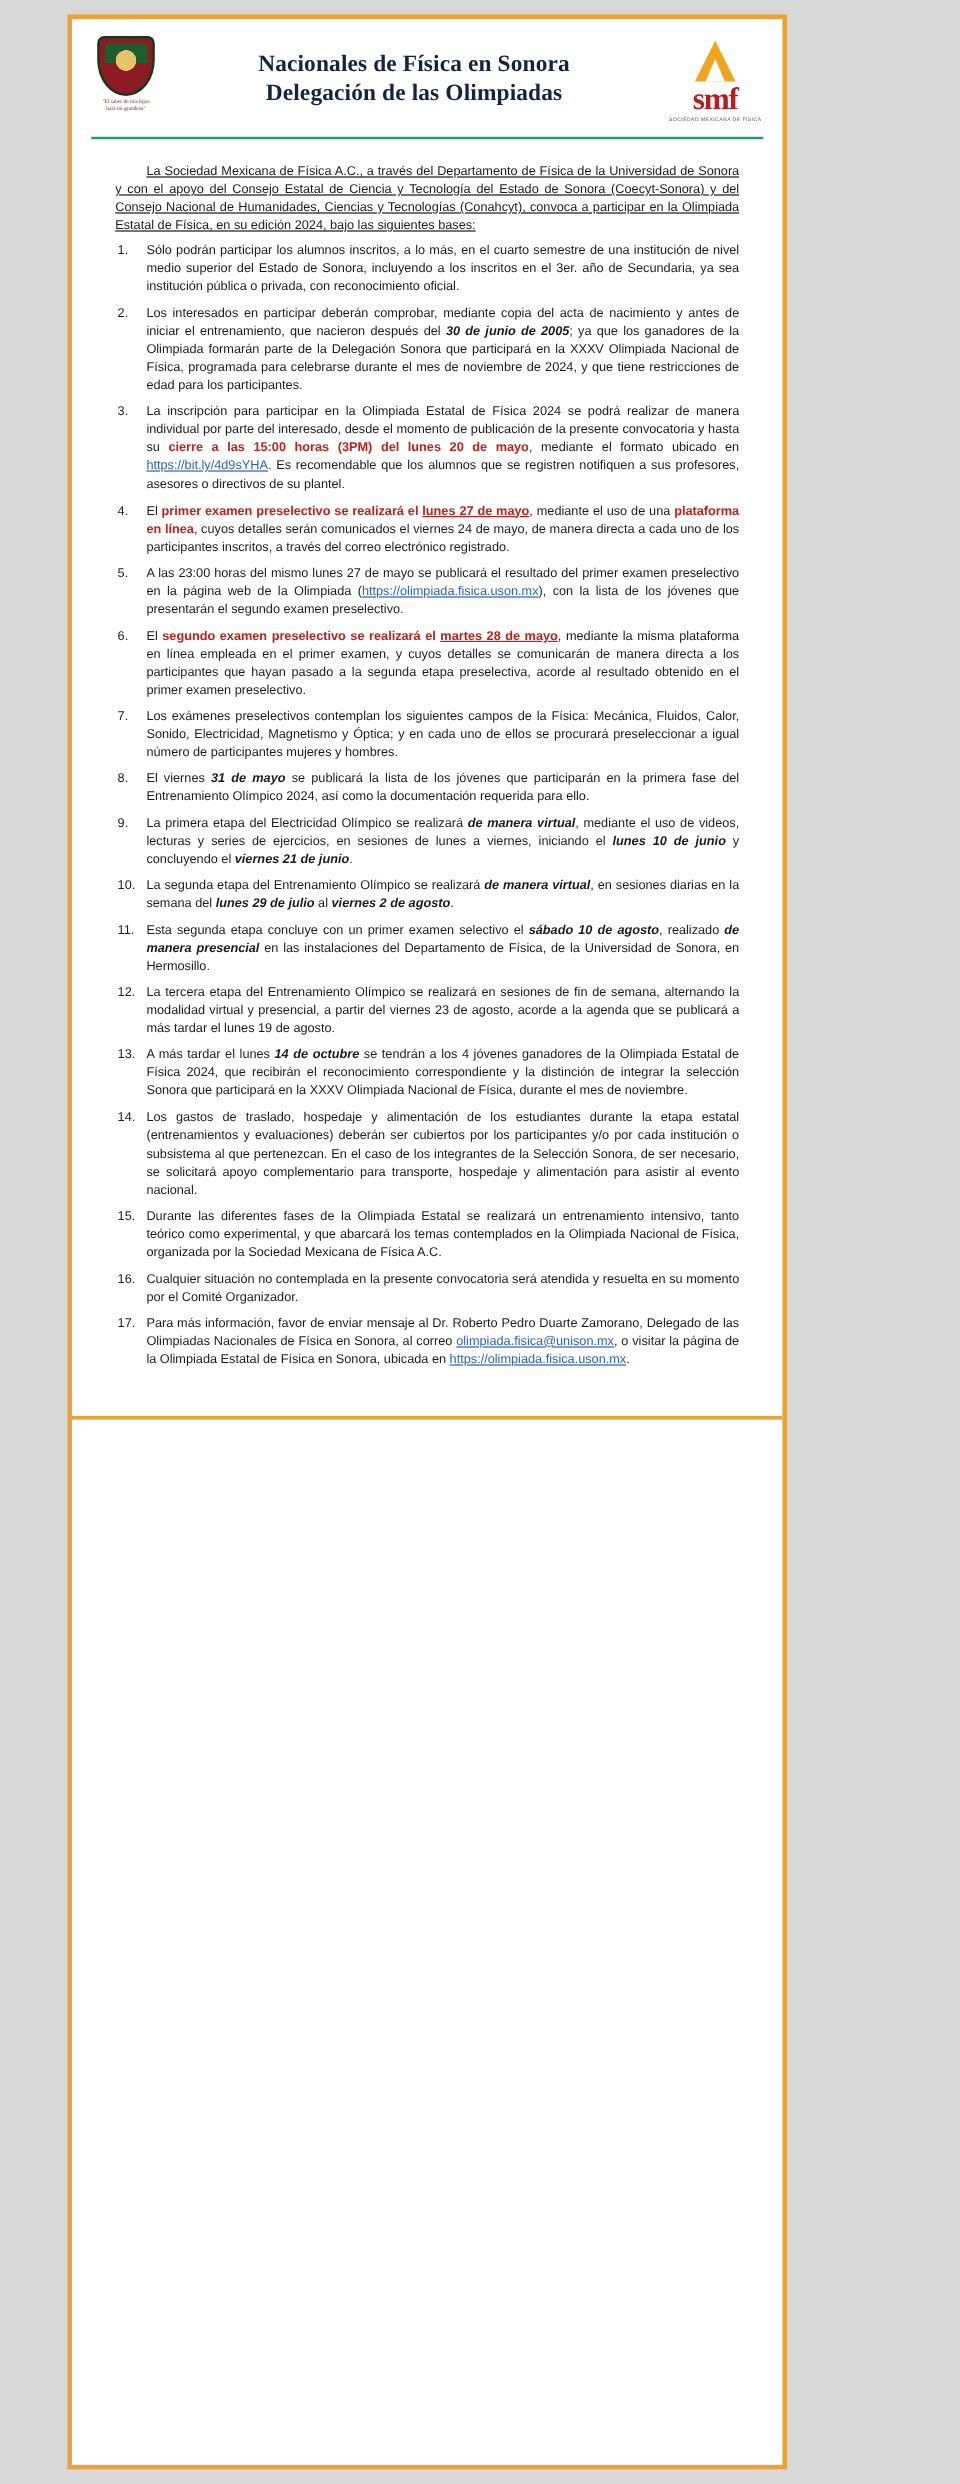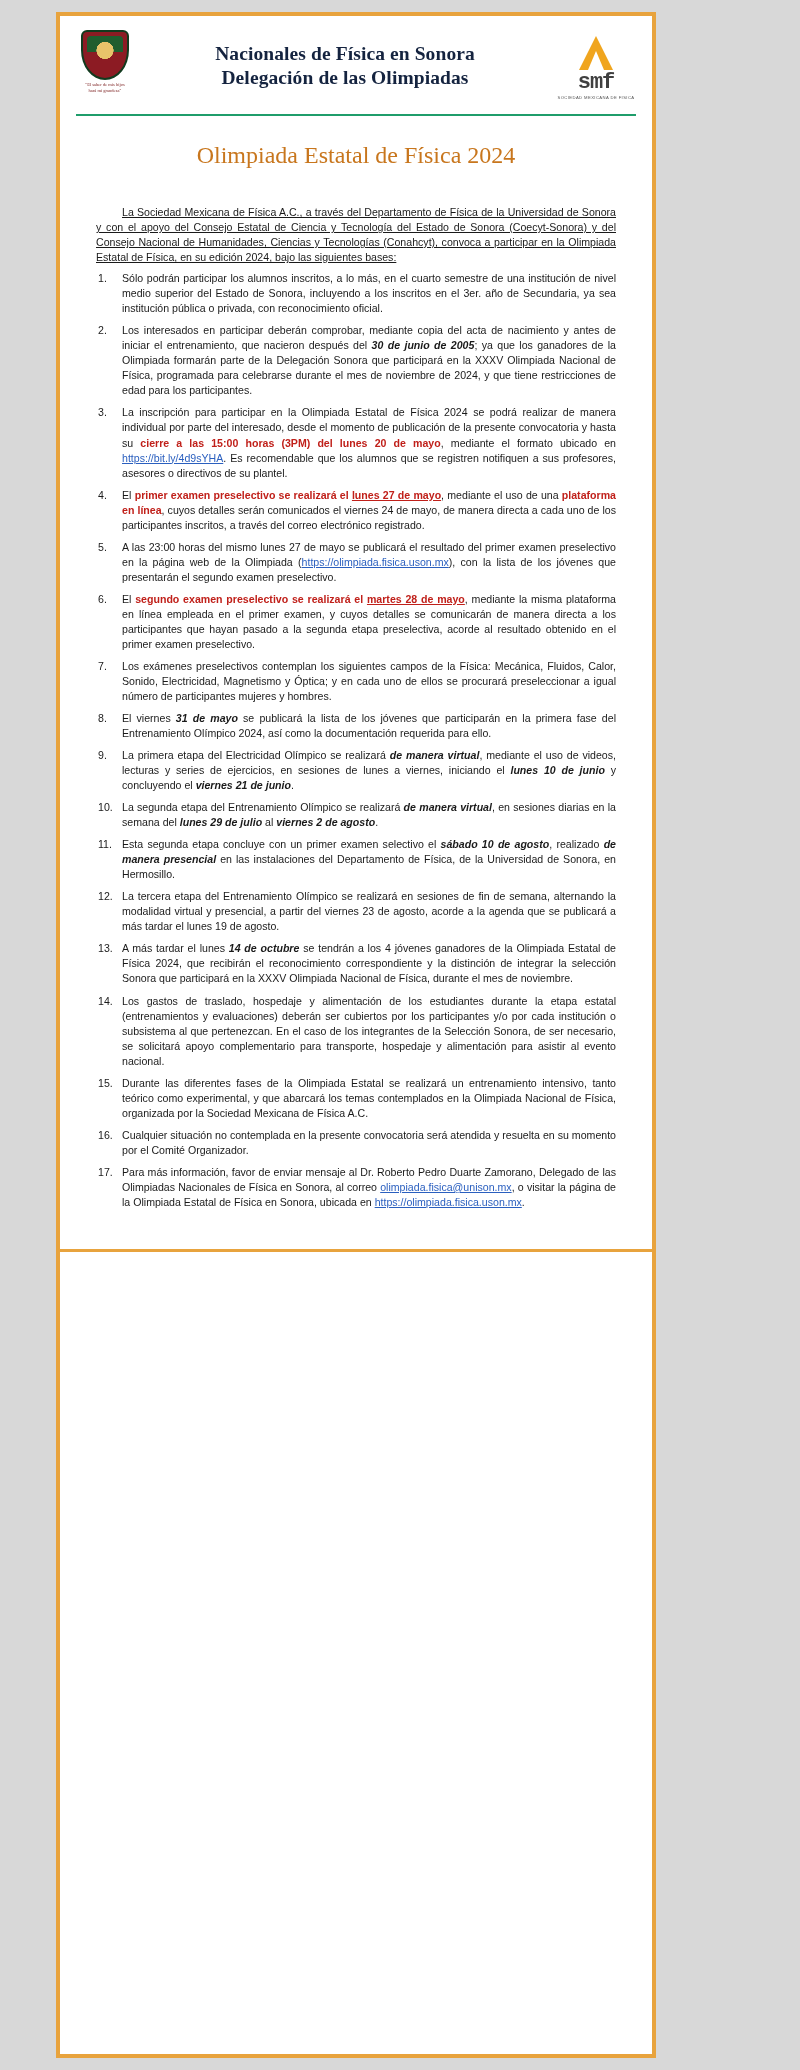--- a/index.html
+++ b/index.html
@@ -98,24 +98,24 @@
     position: absolute;
     left: 50%;
     transform: translateX(-50%);
     bottom: 2px;
     width: 0; height: 0;
     border-left: 8px solid transparent;
     border-right: 8px solid transparent;
     border-bottom: 19px solid #ffffff;
   }
   .smf-text {
-    font-family: Liberation Mono, monospace;
+    font-family: Liberation Serif, serif;
     font-weight: bold;
-    font-size: 22px;
-    color: #404040;
+    font-size: 26px;
+    color: #b91c1c;
     line-height: 1;
     letter-spacing: -1px;
   }
   .smf-sub {
     font-size: 4.2px;
     color: #555;
     letter-spacing: .4px;
     margin-top: 1px;
   }
   .rule {
@@ -206,21 +206,20 @@
         <div class="flame"></div>
         <div class="flame-in"></div>
       </div>
       <div class="smf-text">smf</div>
       <div class="smf-sub">SOCIEDAD MEXICANA DE FÍSICA</div>
     </div>
   </div>
 
   <div class="rule"></div>
 
-  <h1 class="doc-title">Olimpiada Estatal de Física 2024</h1>
 
   <div class="content">
     <p class="intro">La Sociedad Mexicana de Física A.C., a través del Departamento de Física de la Universidad de Sonora y con el apoyo del Consejo Estatal de Ciencia y Tecnología del Estado de Sonora (Coecyt-Sonora) y del Consejo Nacional de Humanidades, Ciencias y Tecnologías (Conahcyt), convoca a participar en la Olimpiada Estatal de Física, en su edición 2024, bajo las siguientes bases:</p>
     <ol class="items" id="bases-list">
         <li><span>Sólo podrán participar los alumnos inscritos, a lo más, en el cuarto semestre de una institución de nivel medio superior del Estado de Sonora, incluyendo a los inscritos en el 3er. año de Secundaria, ya sea institución pública o privada, con reconocimiento oficial.</span></li>
         <li><span>Los interesados en participar deberán comprobar, mediante copia del acta de nacimiento y antes de iniciar el entrenamiento, que nacieron después del </span><b>30 de junio de 2005</b><span>; ya que los ganadores de la Olimpiada formarán parte de la Delegación Sonora que participará en la XXXV Olimpiada Nacional de Física, programada para celebrarse durante el mes de noviembre de 2024, y que tiene restricciones de edad para los participantes.</span></li>
         <li><span>La inscripción para participar en la Olimpiada Estatal de Física 2024 se podrá realizar de manera individual por parte del interesado, desde el momento de publicación de la presente convocatoria y hasta su </span><span class="red">cierre a las 15:00 horas (3PM) del lunes 20 de mayo</span><span>, mediante el formato ubicado en </span><a class="link" href="#">https://bit.ly/4d9sYHA</a><span>. Es recomendable que los alumnos que se registren notifiquen a sus profesores, asesores o directivos de su plantel.</span></li>
         <li><span>El </span><span class="red">primer examen preselectivo se realizará el </span><span class="red-u">lunes 27 de mayo</span><span>, mediante el uso de una </span><span class="red">plataforma en línea</span><span>, cuyos detalles serán comunicados el viernes 24 de mayo, de manera directa a cada uno de los participantes inscritos, a través del correo electrónico registrado.</span></li>
         <li><span>A las 23:00 horas del mismo lunes 27 de mayo se publicará el resultado del primer examen preselectivo en la página web de la Olimpiada (</span><a class="link" href="#">https://olimpiada.fisica.uson.mx</a><span>), con la lista de los jóvenes que presentarán el segundo examen preselectivo.</span></li>
         <li><span>El </span><span class="red">segundo examen preselectivo se realizará el </span><span class="red-u">martes 28 de mayo</span><span>, mediante la misma plataforma en línea empleada en el primer examen, y cuyos detalles se comunicarán de manera directa a los participantes que hayan pasado a la segunda etapa preselectiva, acorde al resultado obtenido en el primer examen preselectivo.</span></li>

